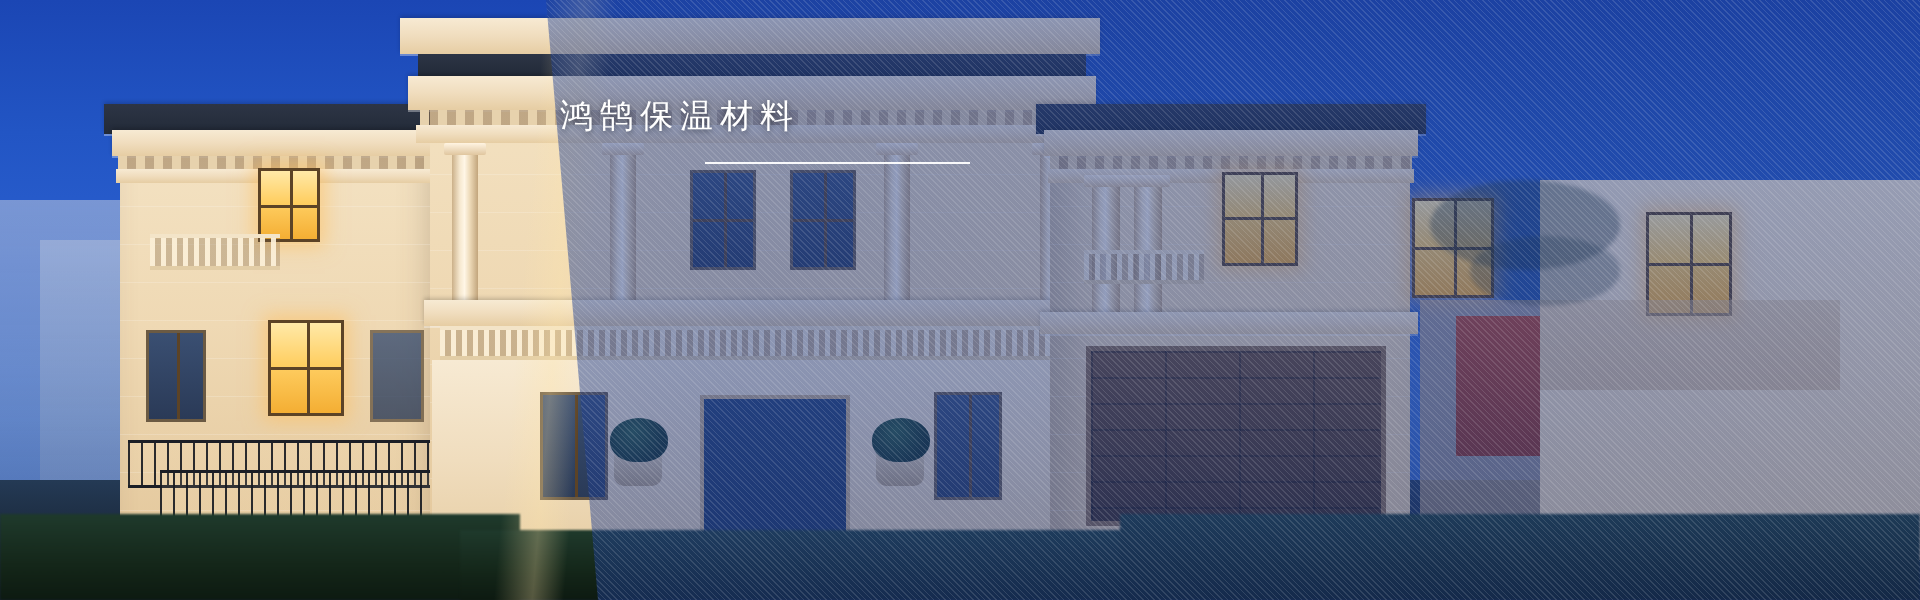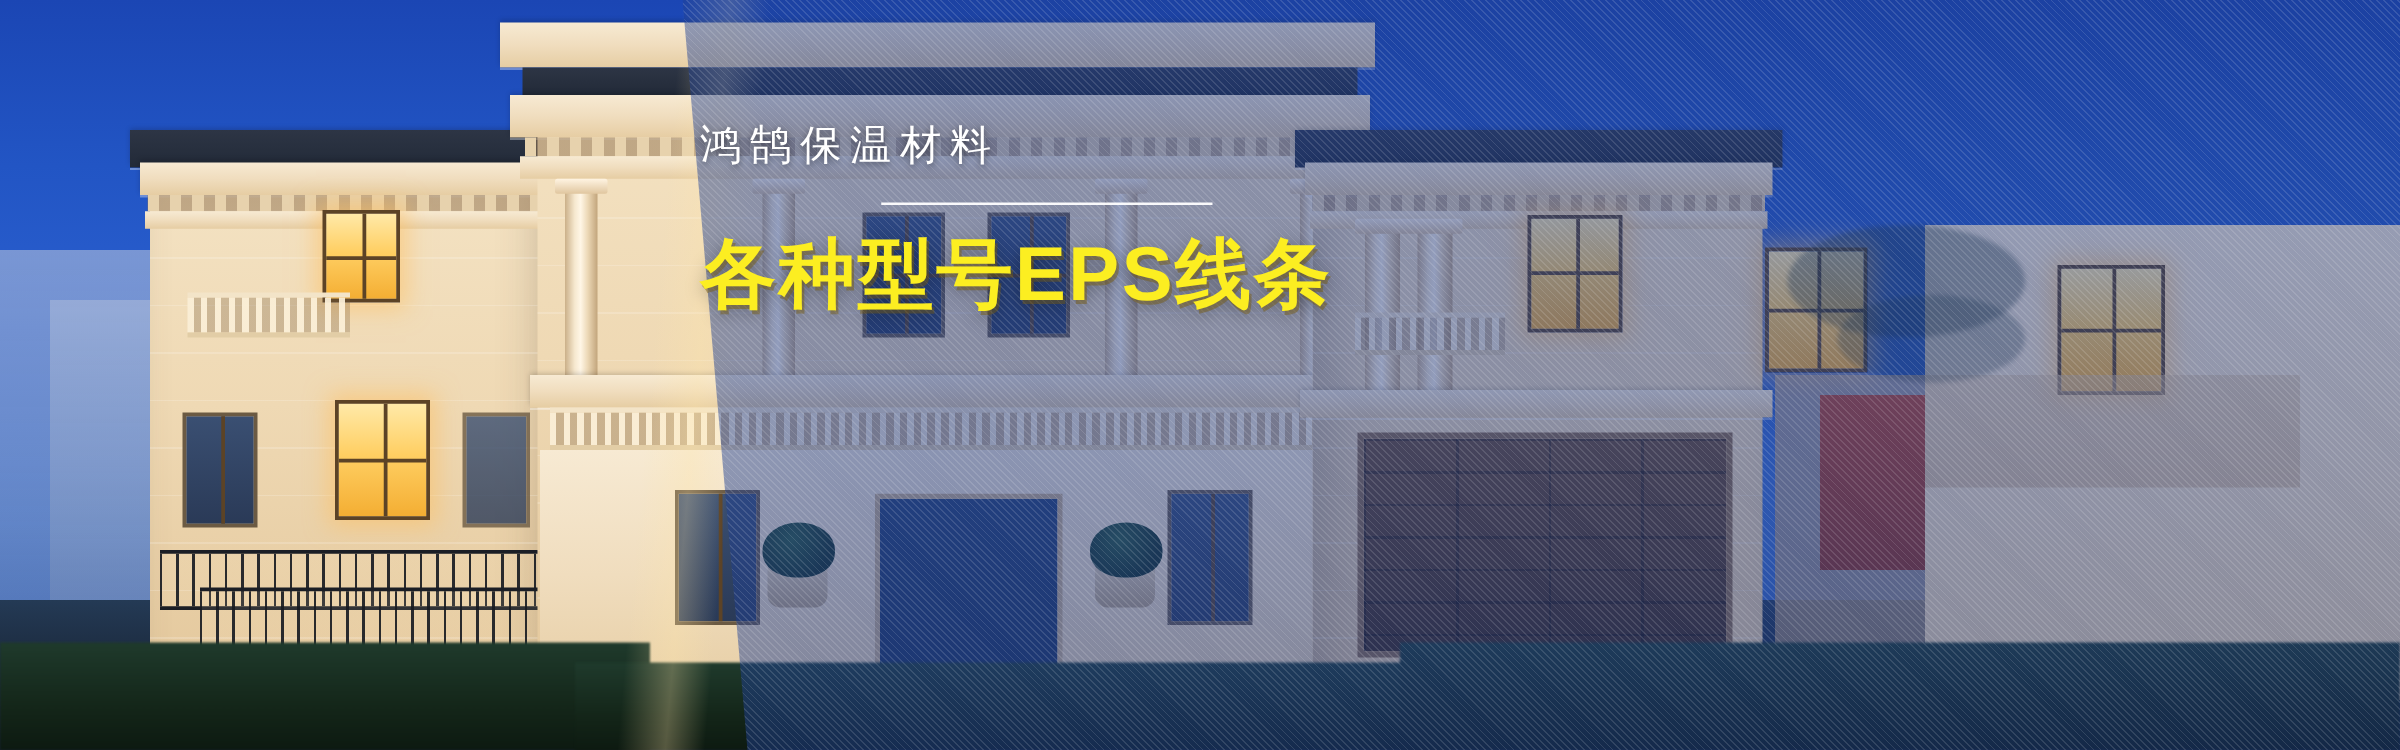--- a/index.html
+++ b/index.html
@@ -345,19 +345,18 @@
 
   <div class="overlay-edge-glow"></div>
   <div class="overlay-panel"></div>
 
   <div class="copy">
 
     <div class="subtitle">鸿鹄保温材料</div>
 
     <div class="rule"></div>
 
-    <div class="headline">各种型号EPS线条</div>
 
 
 
   </div>
 
 </div>
 
 </body></html>

